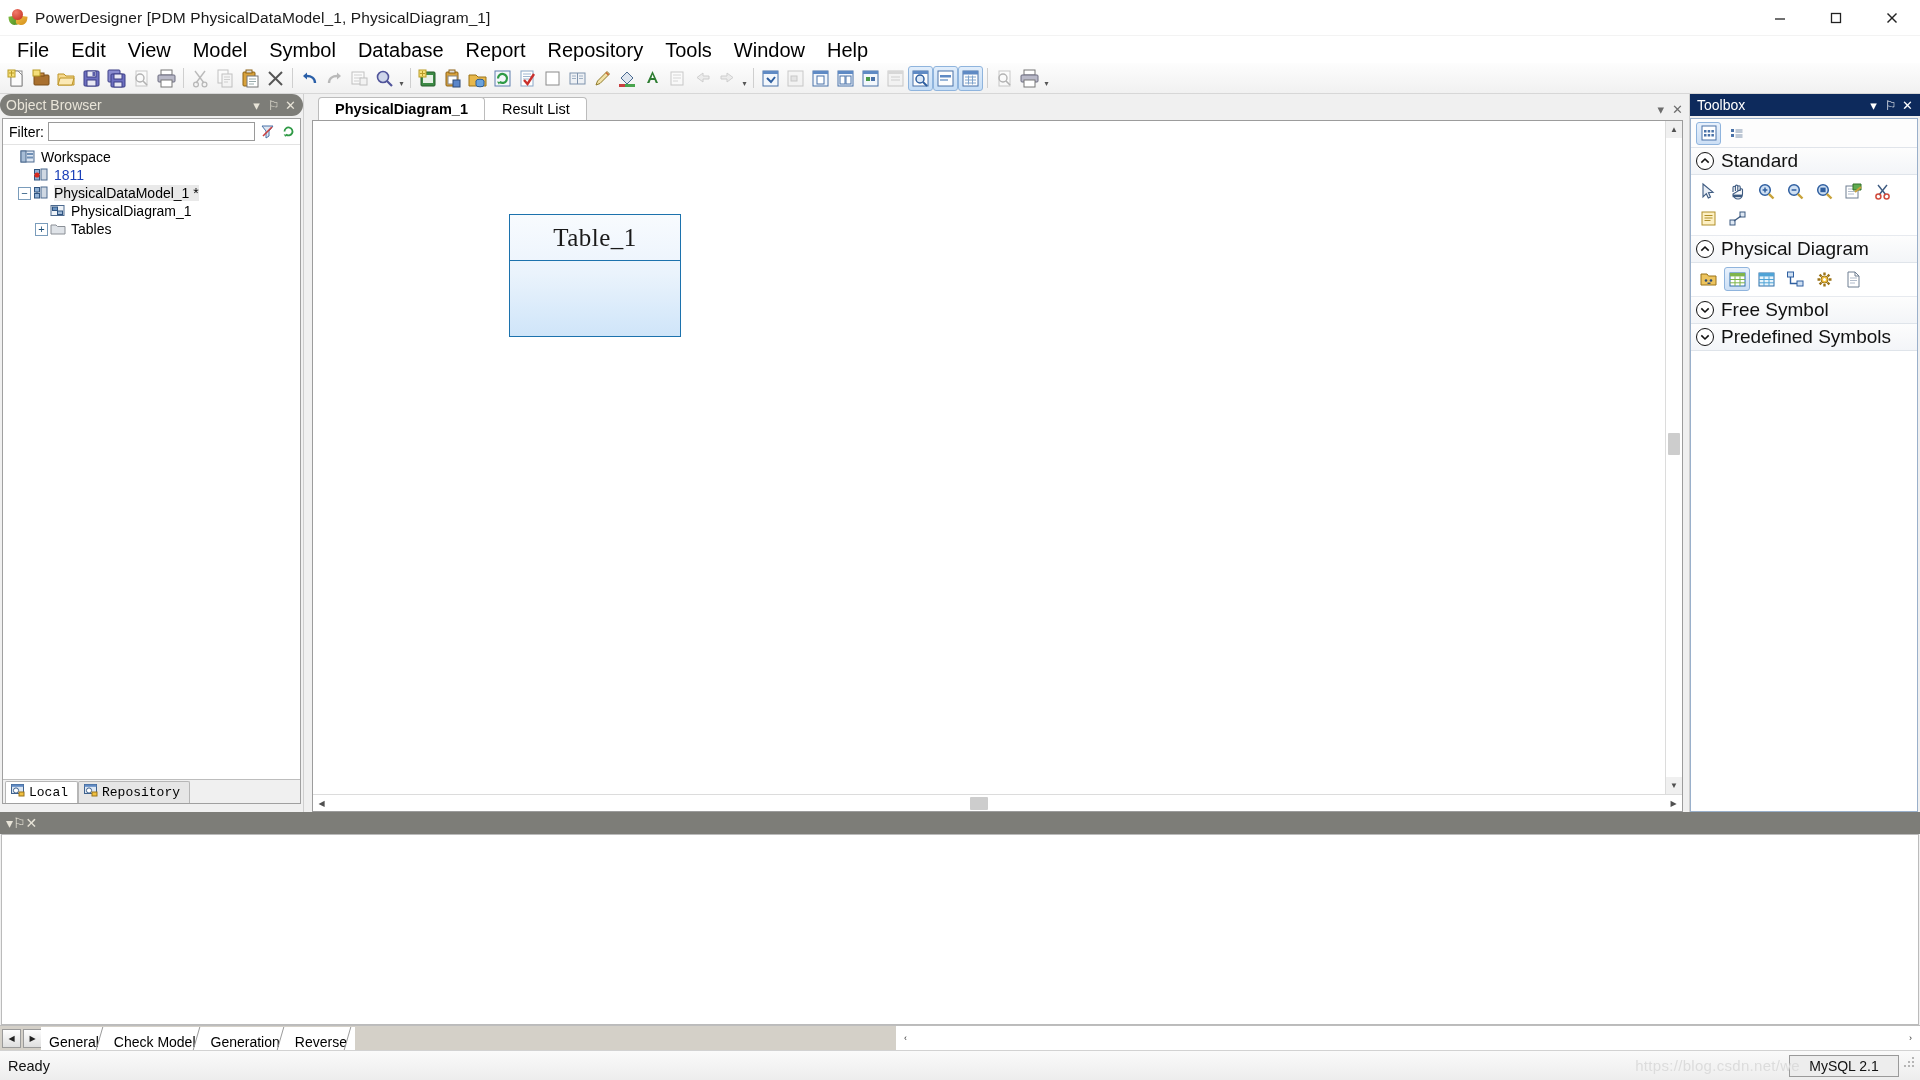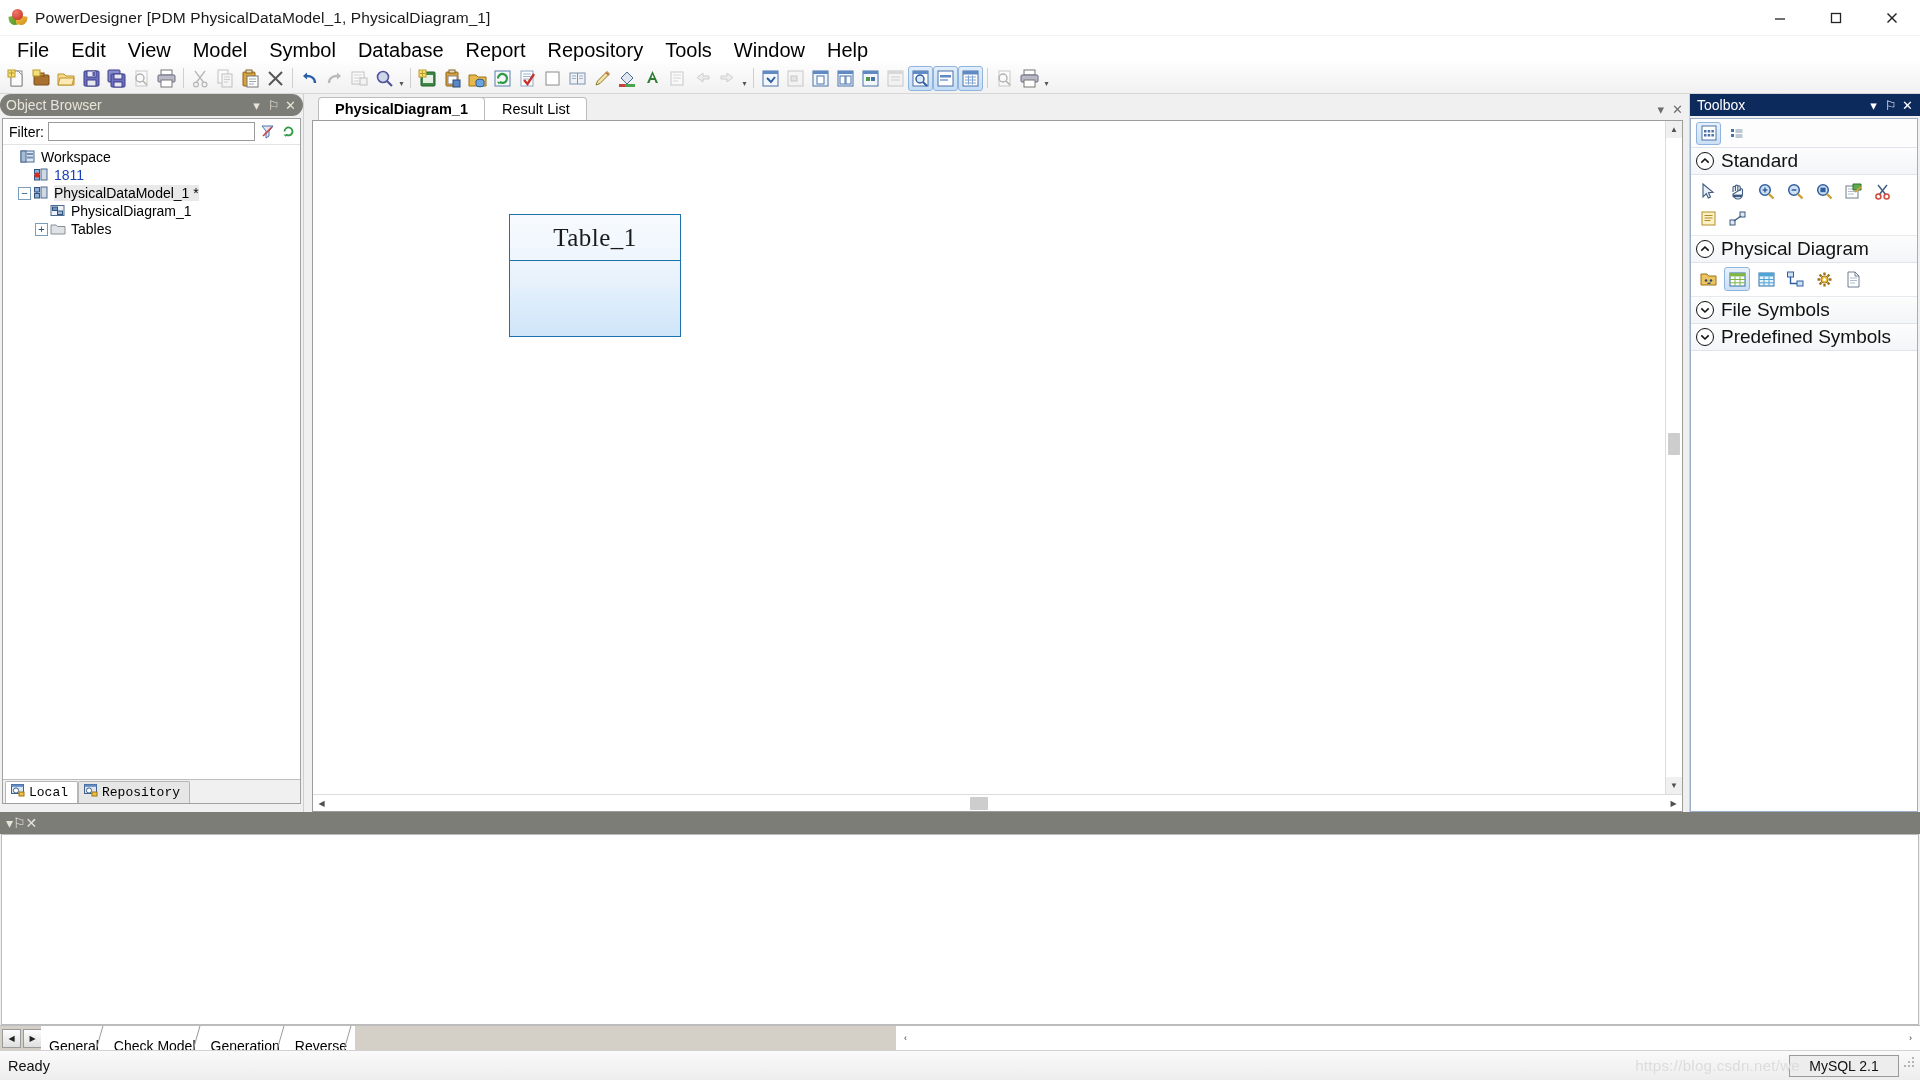--- a/index.html
+++ b/index.html
@@ -323,22 +323,22 @@
     width: 896px; display: flex; align-items: center; height: 25px;
     background: #d4d0c8; border-top: 1px solid #bdbdbd;
   }
   .navbtn {
     width: 19px; height: 19px; margin-left: 2px;
     border: 1px solid #9a9a9a; background: linear-gradient(#fdfdfd,#dfdfdf);
     display: flex; align-items: center; justify-content: center;
     font-size: 8px; color: #222;
   }
   .otab {
-    height: 23px; display: flex; align-items: flex-start;
-    padding: 12px 8px; font-size: 14px; color: #000;
+    height: 23px; display: flex; align-items: flex-end;
+    padding: 0 8px; font-size: 14px; color: #000;
     background: #fff; position: relative;
     margin-left: -1px;
   }
   .otab.active { background: #fff; font-weight: normal; }
   .otab::after {
     content:''; position:absolute; right:-7px; top:0; bottom:0; width: 14px;
     border-left: 1px solid #9a9a9a; transform: skewX(-16deg); pointer-events:none;
   }
   .out-tabs-left .tab-fill { flex:1; height: 23px; background: #d4d0c8; }
   .out-tabs-right {
@@ -1027,21 +1027,21 @@
               </svg>
           </div>
         </div>
 
         <div class="tbx-group">
           <span class="chev">
             <svg width="10" height="8" viewBox="0 0 10 8">
                 <path d="M1.3 2.4L5 6l3.7-3.6" fill="none" stroke="#111" stroke-width="1.6"></path>
               </svg>
           </span>
-          <span>File Symbols</span>
+          <span>Free Symbol</span>
         </div>
 
         <div class="tbx-group">
           <span class="chev">
             <svg width="10" height="8" viewBox="0 0 10 8">
                 <path d="M1.3 2.4L5 6l3.7-3.6" fill="none" stroke="#111" stroke-width="1.6"></path>
               </svg>
           </span>
           <span>Predefined Symbols</span>
         </div>

